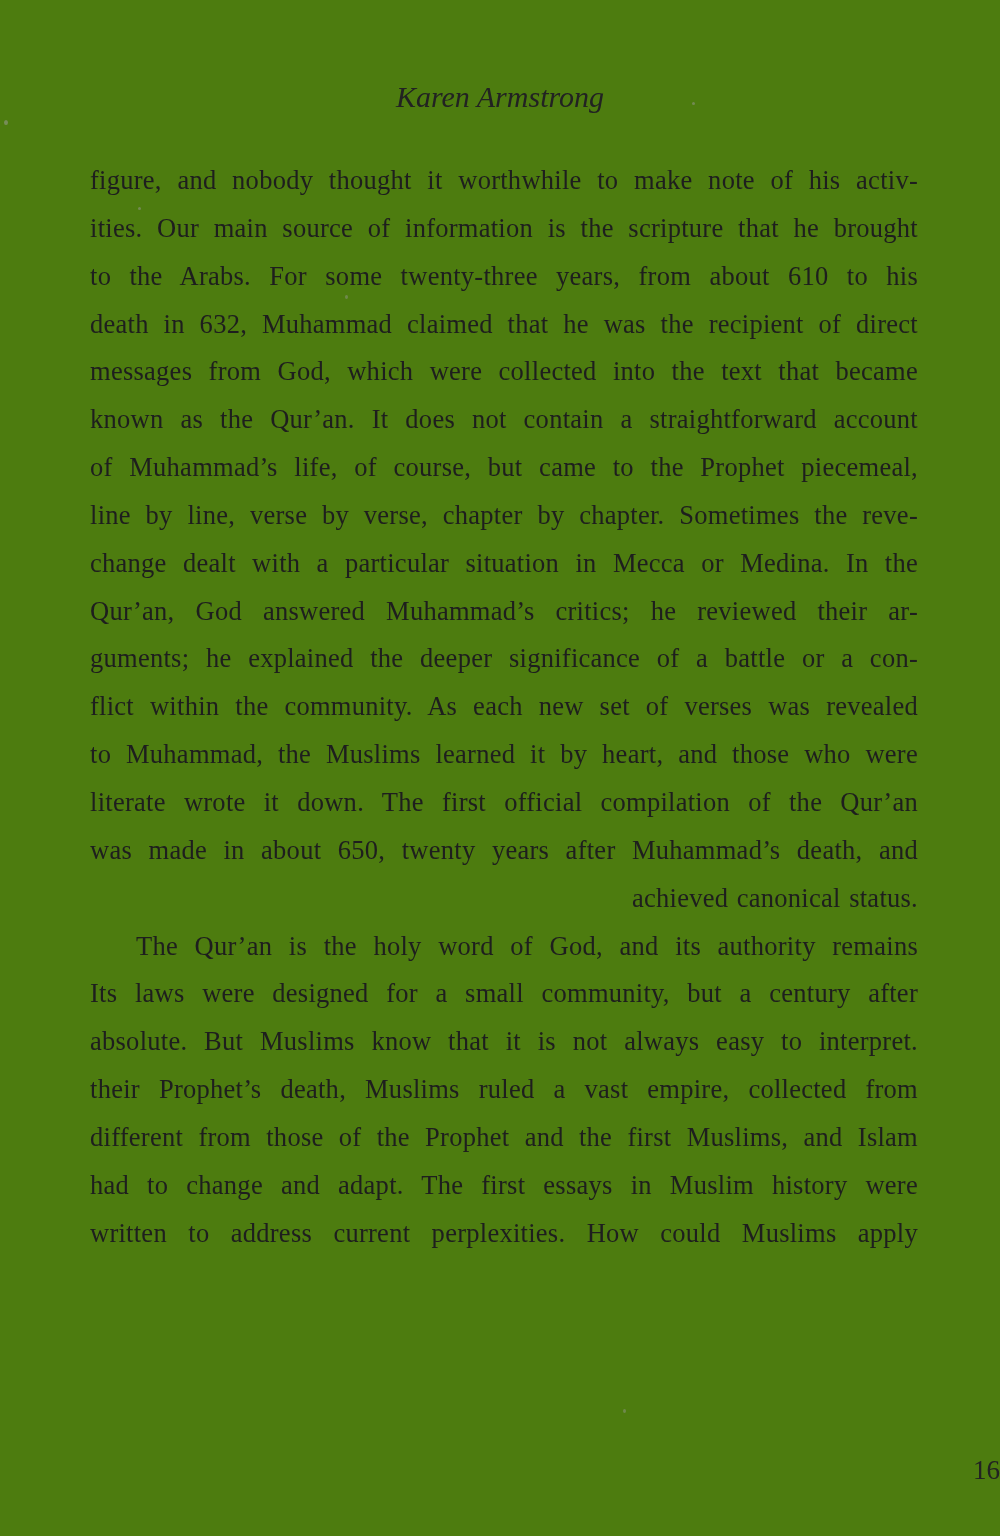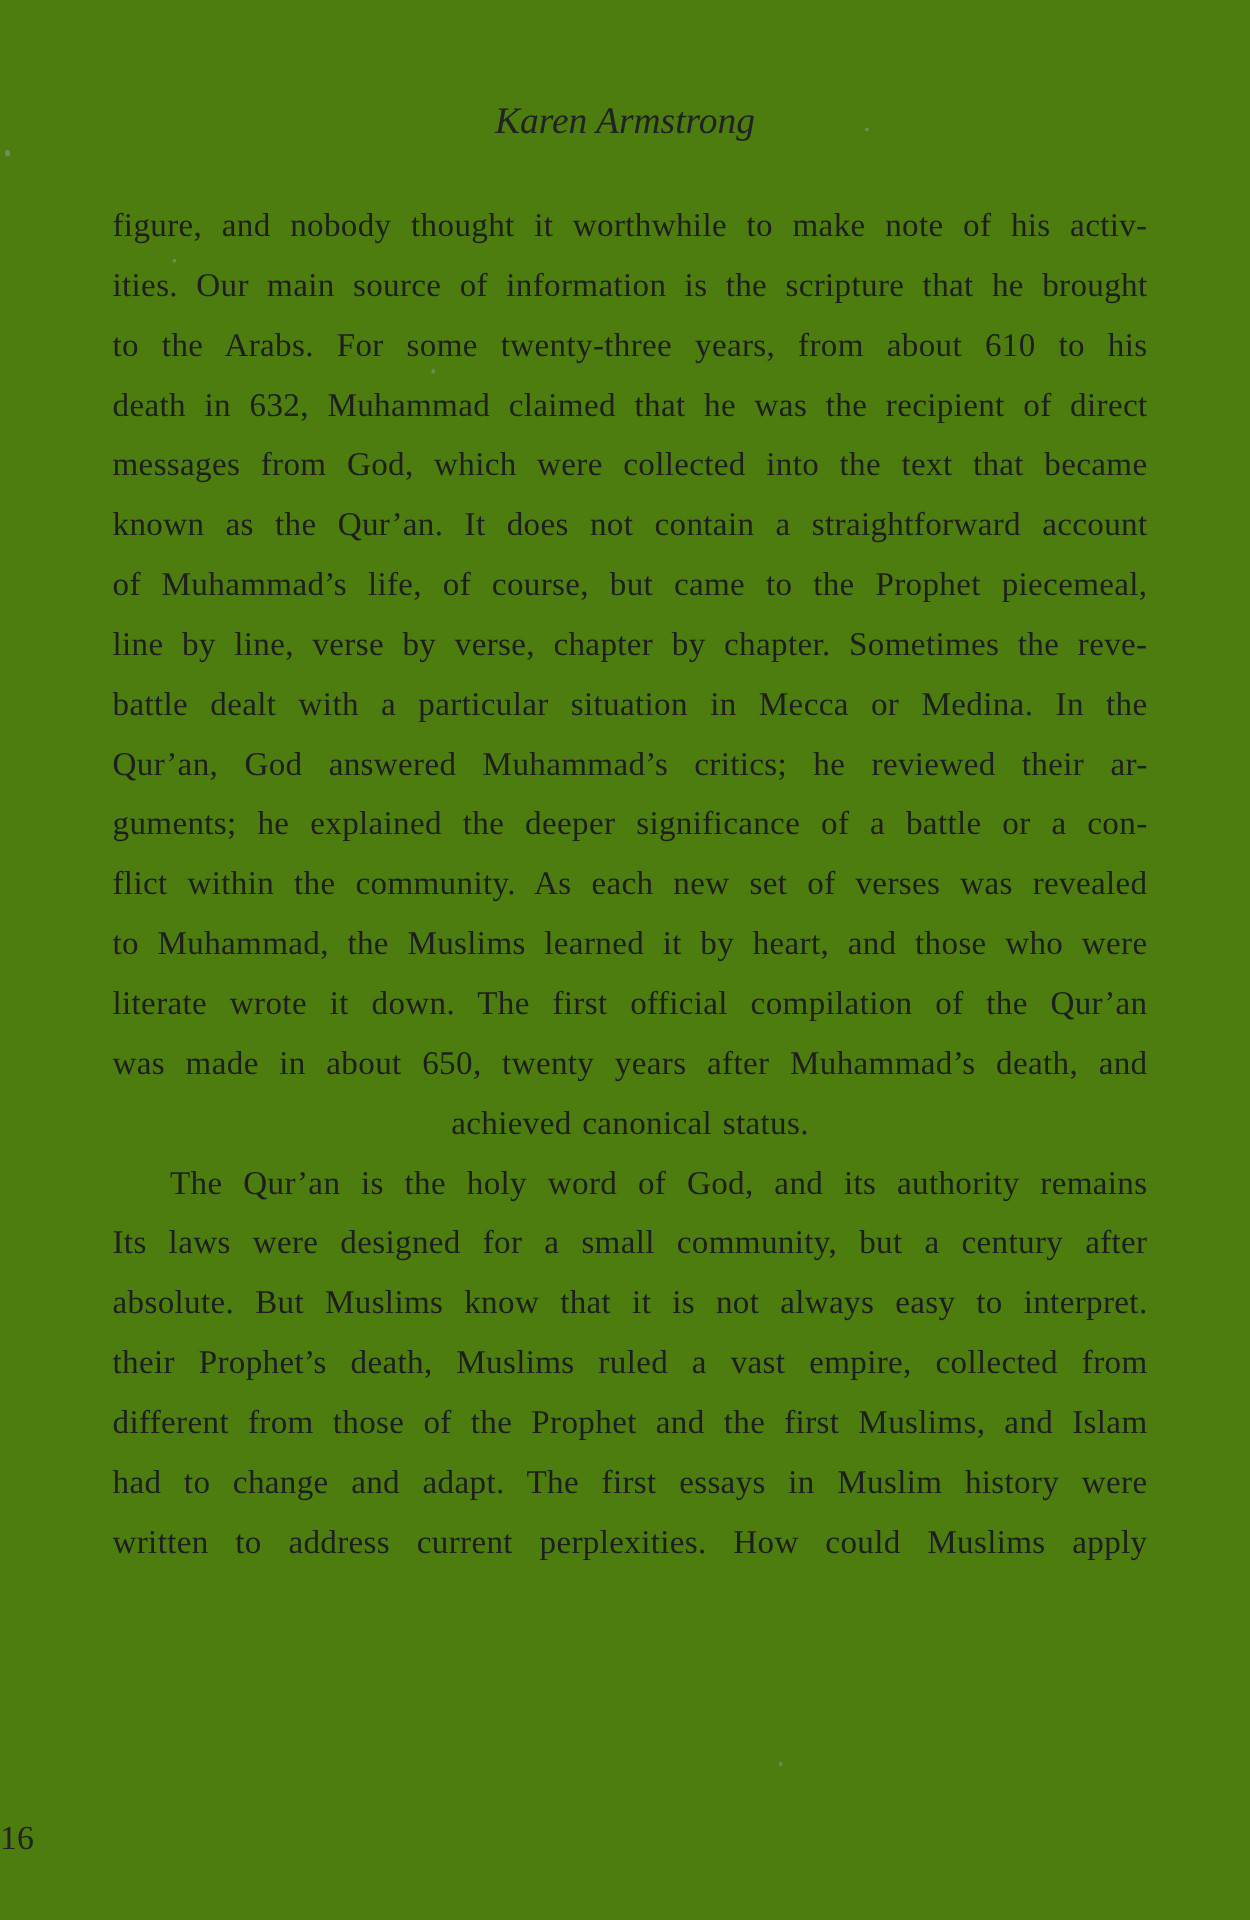--- a/index.html
+++ b/index.html
@@ -32,21 +32,21 @@
     position: absolute;
     top: 157px;
     left: 90px;
     width: 828px;
   }
   .line {
     height: 47.85px;
     line-height: 47.85px;
     font-size: 26.5px;
     overflow: hidden;
-    text-align: center;
+    text-align: right;
     letter-spacing: 0.01em;
     word-spacing: 0.06em;
   }
   
   .line.j {
     text-align: justify;
   }
   .line.j::after {
     content: "";
     display: inline-block;
@@ -54,21 +54,21 @@
     height: 0;
   }
   .line.ind {
     text-indent: 46px;
   }
   .folio {
     position: absolute;
     top: 1455px;
     left: 0;
     width: 100%;
-    text-align: left;
+    text-align: right;
     font-size: 27px;
     color: #222;
   }
   
   .speck {
     position: absolute;
     background: #9a9a96;
     border-radius: 50%;
   }
   .speck.s1 { left: 4px;  top: 120px;  width: 4px; height: 5px; opacity: .55; }
@@ -86,21 +86,21 @@
 
   <div class="body-text">
       <div class="line j">figure, and nobody thought it worthwhile to make note of his activ-</div>
       <div class="line j">ities. Our main source of information is the scripture that he brought</div>
       <div class="line j">to the Arabs. For some twenty-three years, from about 610 to his</div>
       <div class="line j">death in 632, Muhammad claimed that he was the recipient of direct</div>
       <div class="line j">messages from God, which were collected into the text that became</div>
       <div class="line j">known as the Qur’an. It does not contain a straightforward account</div>
       <div class="line j">of Muhammad’s life, of course, but came to the Prophet piecemeal,</div>
       <div class="line j">line by line, verse by verse, chapter by chapter. Sometimes the reve-</div>
-      <div class="line j">battle dealt with a particular situation in Mecca or Medina. In the</div>
+      <div class="line j">change dealt with a particular situation in Mecca or Medina. In the</div>
       <div class="line j">Qur’an, God answered Muhammad’s critics; he reviewed their ar-</div>
       <div class="line j">guments; he explained the deeper significance of a battle or a con-</div>
       <div class="line j">flict within the community. As each new set of verses was revealed</div>
       <div class="line j">to Muhammad, the Muslims learned it by heart, and those who were</div>
       <div class="line j">literate wrote it down. The first official compilation of the Qur’an</div>
       <div class="line j">was made in about 650, twenty years after Muhammad’s death, and</div>
       <div class="line">achieved canonical status.</div>
       <div class="line j ind">The Qur’an is the holy word of God, and its authority remains</div>
       <div class="line j">Its laws were designed for a small community, but a century after</div>
       <div class="line j">absolute. But Muslims know that it is not always easy to interpret.</div>

